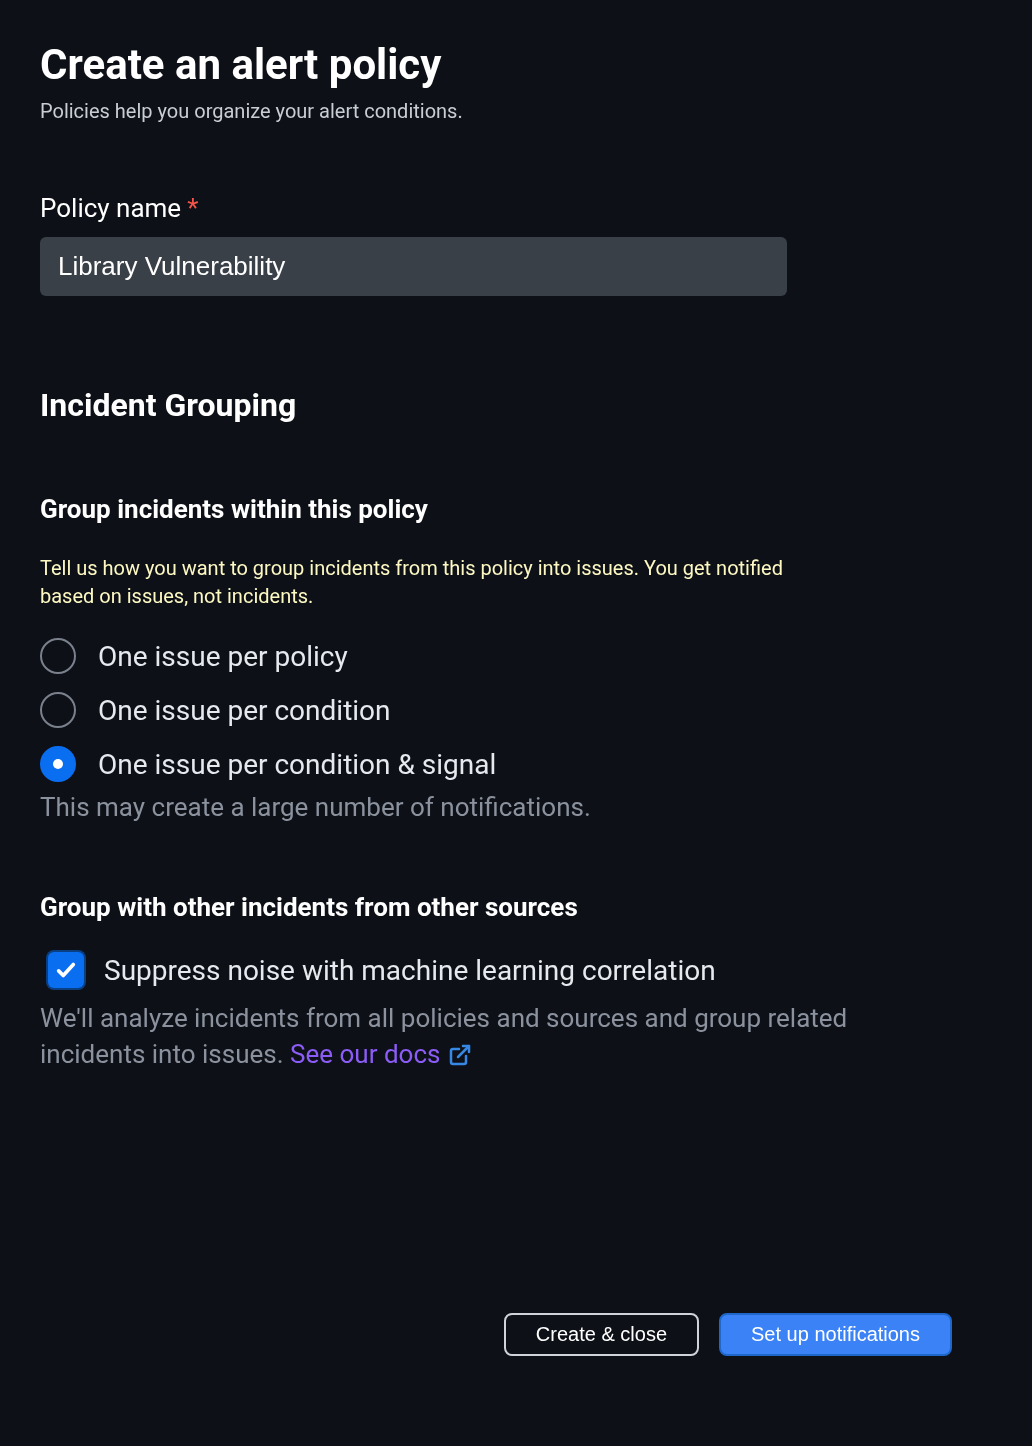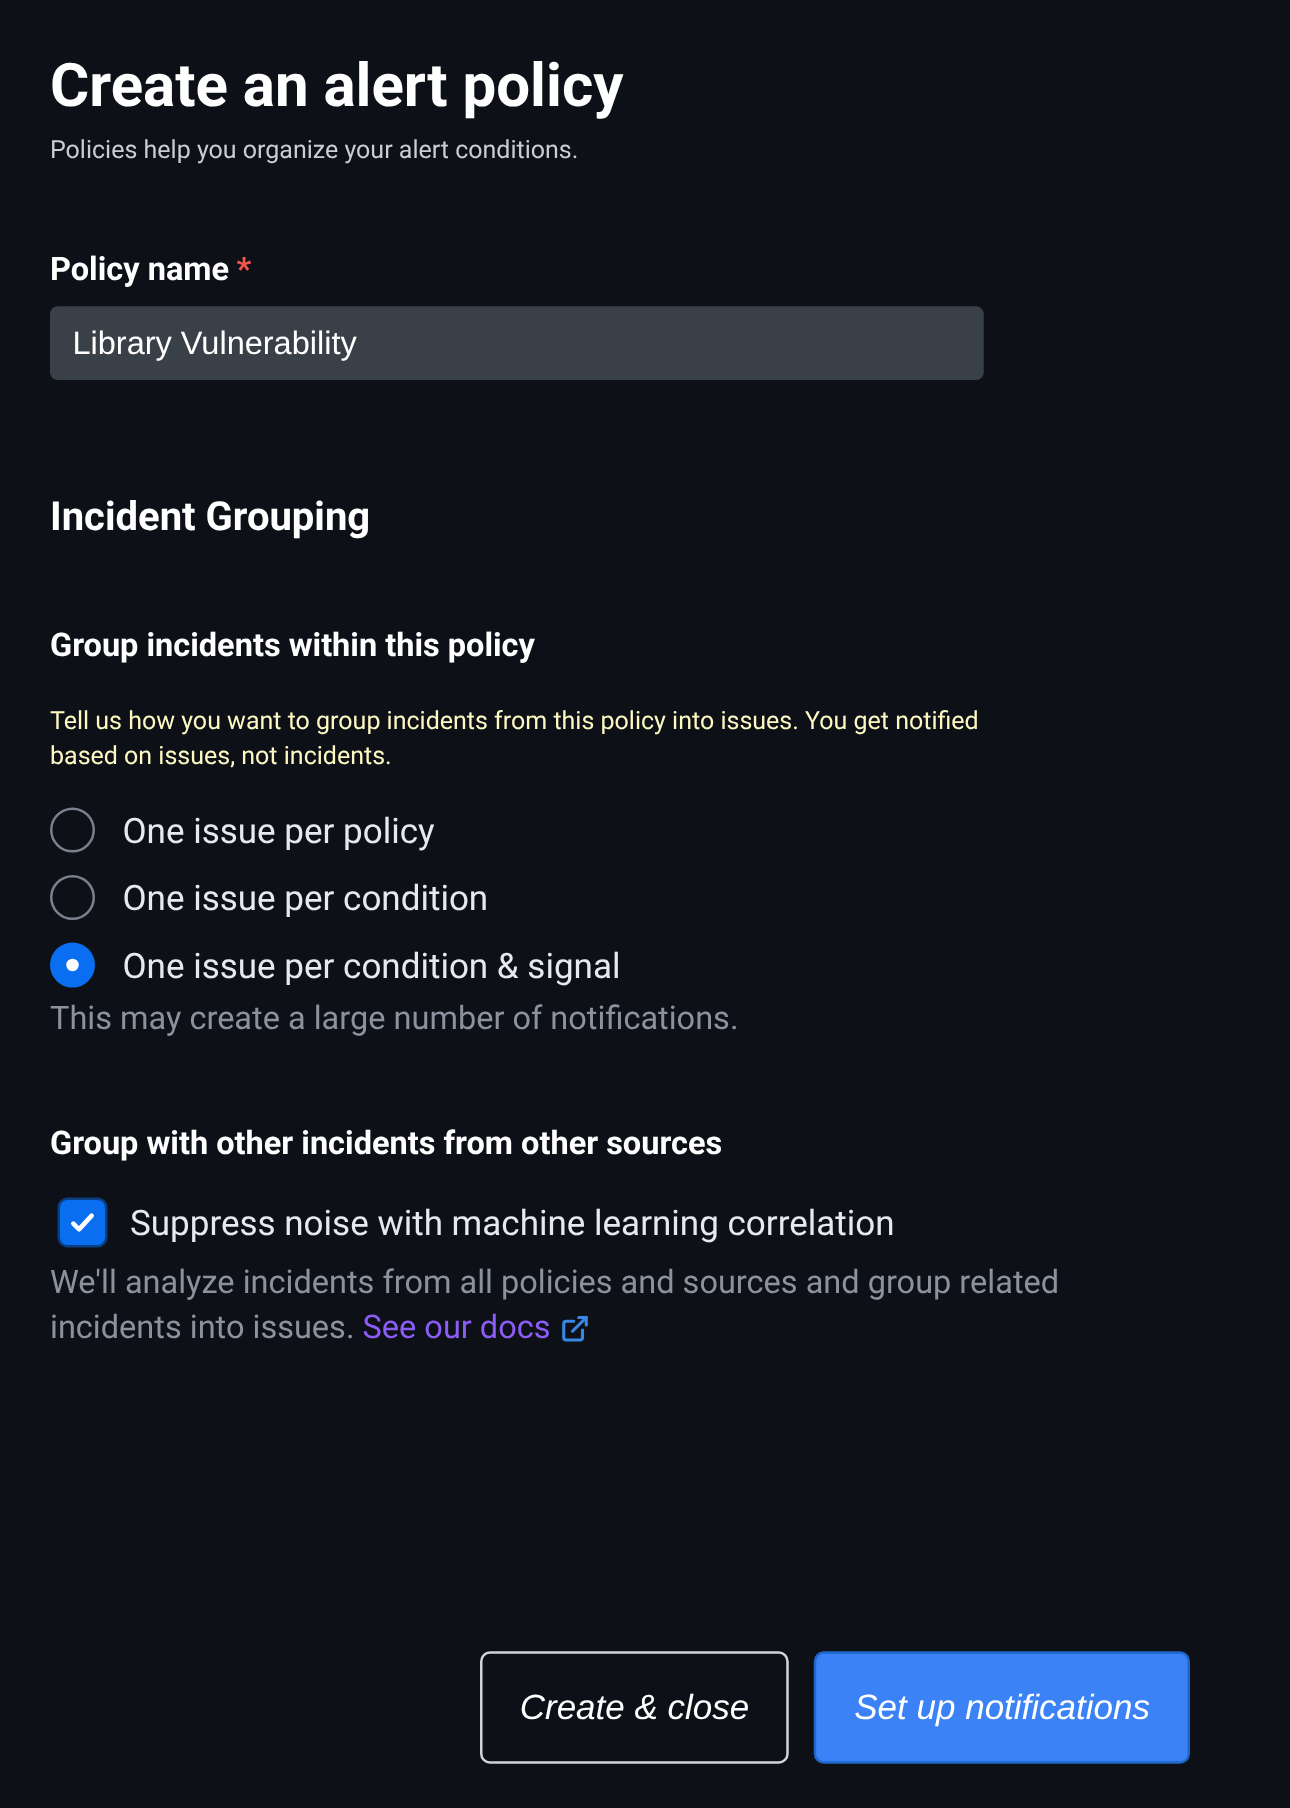--- a/index.html
+++ b/index.html
@@ -9,33 +9,33 @@
     }
     body {
       background: #0d1117;
       color: #e6e6e6;
       font-family: -apple-system, BlinkMacSystemFont, "Segoe UI", Roboto, Helvetica, Arial, sans-serif;
       width: 1032px;
       height: 1446px;
       padding: 40px;
     }
     .page-title {
-      font-size: 48px;
+      font-size: 42px;
       font-weight: 700;
       color: #ffffff;
       margin-bottom: 10px;
     }
     .page-subtitle {
       font-size: 20px;
       color: #c9cdd4;
       margin-bottom: 70px;
     }
     .field-label {
       font-size: 26px;
-      font-weight: 700;
+      font-weight: 400;
       color: #ffffff;
       margin-bottom: 14px;
     }
     .required-asterisk {
       color: #f5554b;
       margin-left: 6px;
     }
     .text-input {
       width: 747px;
       background: #3a4048;
@@ -162,26 +162,25 @@
       position: absolute;
       right: 40px;
       width: auto;
     }
     .footer-area {
       position: relative;
       margin-top: 120px;
       height: 80px;
     }
     .btn {
-      font-size: 28px;
+      font-size: 20px;
       font-weight: 500;
-      padding: 27px 30px;
+      padding: 8px 30px;
       border-radius: 8px;
       cursor: pointer;
-      font-style: italic;
     }
     .btn-secondary {
       background: #0d1117;
       color: #ffffff;
       border: 2px solid #d0d4da;
     }
     .btn-primary {
       background: #3b82f6;
       color: #ffffff;
       border: 2px solid #1f67c9;

